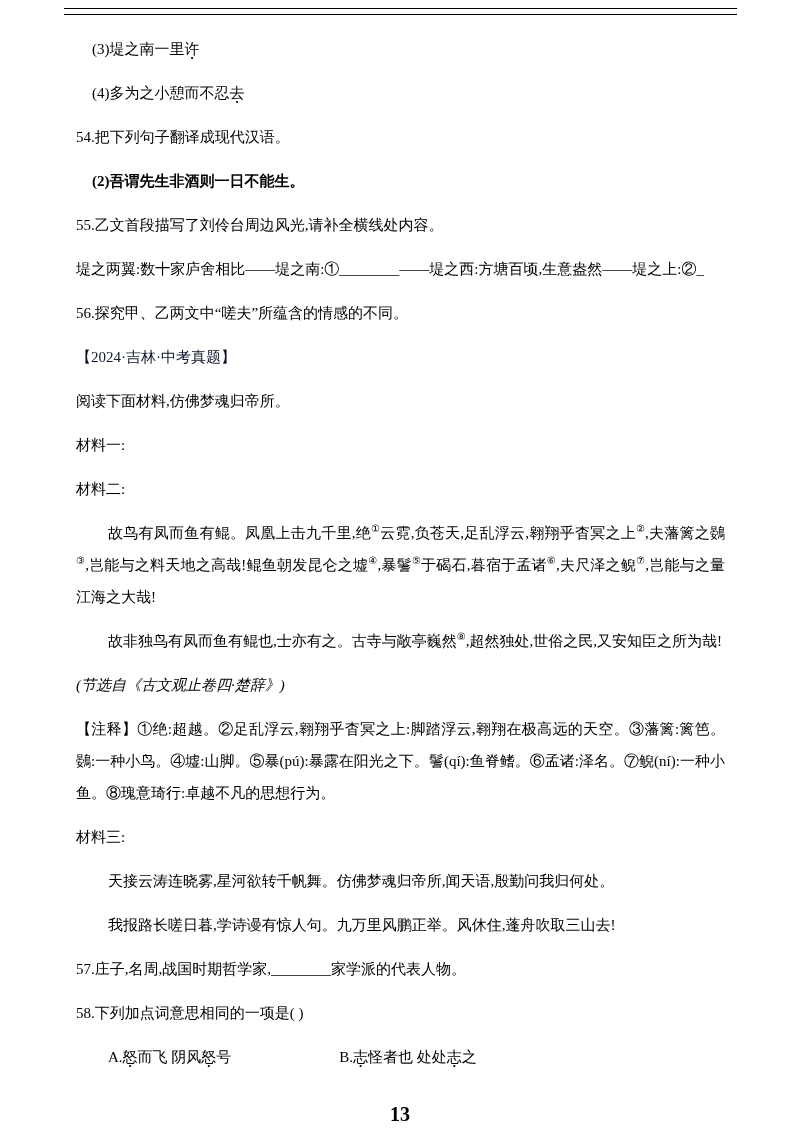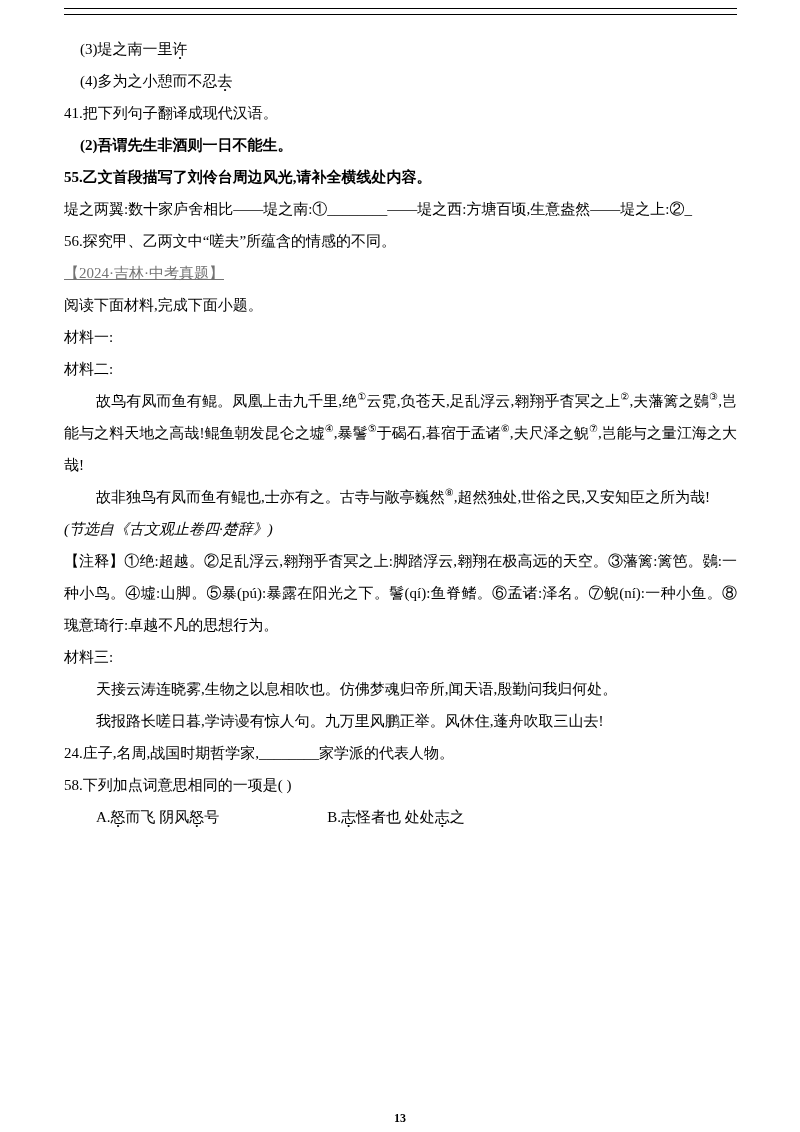--- a/index.html
+++ b/index.html
@@ -19,32 +19,32 @@
     padding: 0 63px 0 64px;
   }
   .top-rule {
     margin-top: 8px;
     margin-bottom: 18px;
     height: 5px;
     border-top: 1px solid #000;
     border-bottom: 1px solid #000;
   }
   p.blk {
-    margin: 0;
+    margin: 12px;
     font-size: 15px;
     line-height: 32px;
     text-align: justify;
     word-break: break-all;
   }
   .ind1 { padding-left: 16px; }
   .ind2 { padding-left: 32px; }
   .para { text-indent: 32px; }
   .right { text-align: right; font-style: italic; }
   .gap-a { margin-top: 24px; font-weight: bold; }
-  .gap-b { margin-top: 16px; font-weight: bold; }
+  .gap-b { margin-top: 16px; }
   .gap-c { margin-top: 44px; }
   .options { line-height: 28px; }
   .emph { position: relative; }
   .emph::after {
     content: "\2022";
     position: absolute;
     left: 50%;
     transform: translateX(-50%);
     bottom: -0.62em;
     font-size: 9px;
@@ -59,47 +59,47 @@
     display: inline-block;
     width: 108px;
   }
   .page-number {
     position: absolute;
     left: 0;
     right: 0;
     bottom: 6px;
     text-align: center;
     font-weight: bold;
-    font-size: 12px;
+    font-size: 20px;
     font-family: "Liberation Serif", "DejaVu Serif", serif;
   }
 </style>
 </head>
 <body>
 
 <div class="page">
   <div class="top-rule"></div>
   <div id="doc-body">
       <p class="blk ind1"><span>(3)堤之南一里</span><span class="emph">许</span></p>
       <p class="blk ind1"><span>(4)多为之小憩而不忍</span><span class="emph">去</span></p>
-      <p class="blk"><span>41.把下列句子翻译成现代汉语。</span></p>
+      <p class="blk"><span>54.把下列句子翻译成现代汉语。</span></p>
       <p class="blk ind1 gap-a"><span>(2)吾谓先生非酒则一日不能生。</span></p>
       <p class="blk gap-b"><span>55.乙文首段描写了刘伶台周边风光,请补全横线处内容。</span></p>
       <p class="blk"><span>堤之两翼:数十家庐舍相比——堤之南:①________——堤之西:方塘百顷,生意盎然——堤之上:②_</span></p>
       <p class="blk"><span>56.探究甲、乙两文中“嗟夫”所蕴含的情感的不同。</span></p>
-      <p class="blk gap-c" style="color: #737373; text-decoration: underline;"><span>【2024·吉林·中考真题】</span></p>
-      <p class="blk"><span>阅读下面材料,完成下面小题。</span></p>
+      <p class="blk gap-c" style="color: #0f172a;"><span>【2024·吉林·中考真题】</span></p>
+      <p class="blk"><span>阅读下面材料,仿佛梦魂归帝所。</span></p>
       <p class="blk"><span>材料一:</span></p>
       <p class="blk"><span>材料二:</span></p>
       <p class="blk para"><span>故鸟有凤而鱼有鲲。凤凰上击九千里,绝</span><span class="sup">①</span><span>云霓,负苍天,足乱浮云,翱翔乎杳冥之上</span><span class="sup">②</span><span>,夫藩篱之鷃</span><span class="sup">③</span><span>,岂能与之料天地之高哉!鲲鱼朝发昆仑之墟</span><span class="sup">④</span><span>,暴鬐</span><span class="sup">⑤</span><span>于碣石,暮宿于孟诸</span><span class="sup">⑥</span><span>,夫尺泽之鲵</span><span class="sup">⑦</span><span>,岂能与之量江海之大哉!</span></p>
       <p class="blk para"><span>故非独鸟有凤而鱼有鲲也,士亦有之。古寺与敞亭巍然</span><span class="sup">⑧</span><span>,超然独处,世俗之民,又安知臣之所为哉!</span></p>
       <p class="blk right"><span>(节选自《古文观止卷四·楚辞》)</span></p>
       <p class="blk"><span>【注释】①绝:超越。②足乱浮云,翱翔乎杳冥之上:脚踏浮云,翱翔在极高远的天空。③藩篱:篱笆。鷃:一种小鸟。④墟:山脚。⑤暴(pú):暴露在阳光之下。鬐(qí):鱼脊鳍。⑥孟诸:泽名。⑦鲵(ní):一种小鱼。⑧瑰意琦行:卓越不凡的思想行为。</span></p>
       <p class="blk"><span>材料三:</span></p>
-      <p class="blk ind2"><span>天接云涛连晓雾,生物之以息相吹也。仿佛梦魂归帝所,闻天语,殷勤问我归何处。</span></p>
+      <p class="blk ind2"><span>天接云涛连晓雾,星河欲转千帆舞。仿佛梦魂归帝所,闻天语,殷勤问我归何处。</span></p>
       <p class="blk ind2"><span>我报路长嗟日暮,学诗谩有惊人句。九万里风鹏正举。风休住,蓬舟吹取三山去!</span></p>
-      <p class="blk"><span>24.庄子,名周,战国时期哲学家,________家学派的代表人物。</span></p>
+      <p class="blk"><span>57.庄子,名周,战国时期哲学家,________家学派的代表人物。</span></p>
       <p class="blk"><span>58.下列加点词意思相同的一项是( )</span></p>
       <p class="blk ind2 options"><span>A.</span><span class="emph">怒</span><span>而飞</span><span>  </span><span>阴风</span><span class="emph">怒</span><span>号</span><span class="spacer"></span><span>B.</span><span class="emph">志</span><span>怪者也</span><span>  </span><span>处处</span><span class="emph">志</span><span>之</span></p>
     </div>
 </div>
 
 <div class="page-number">13</div>
 
 </body></html>

